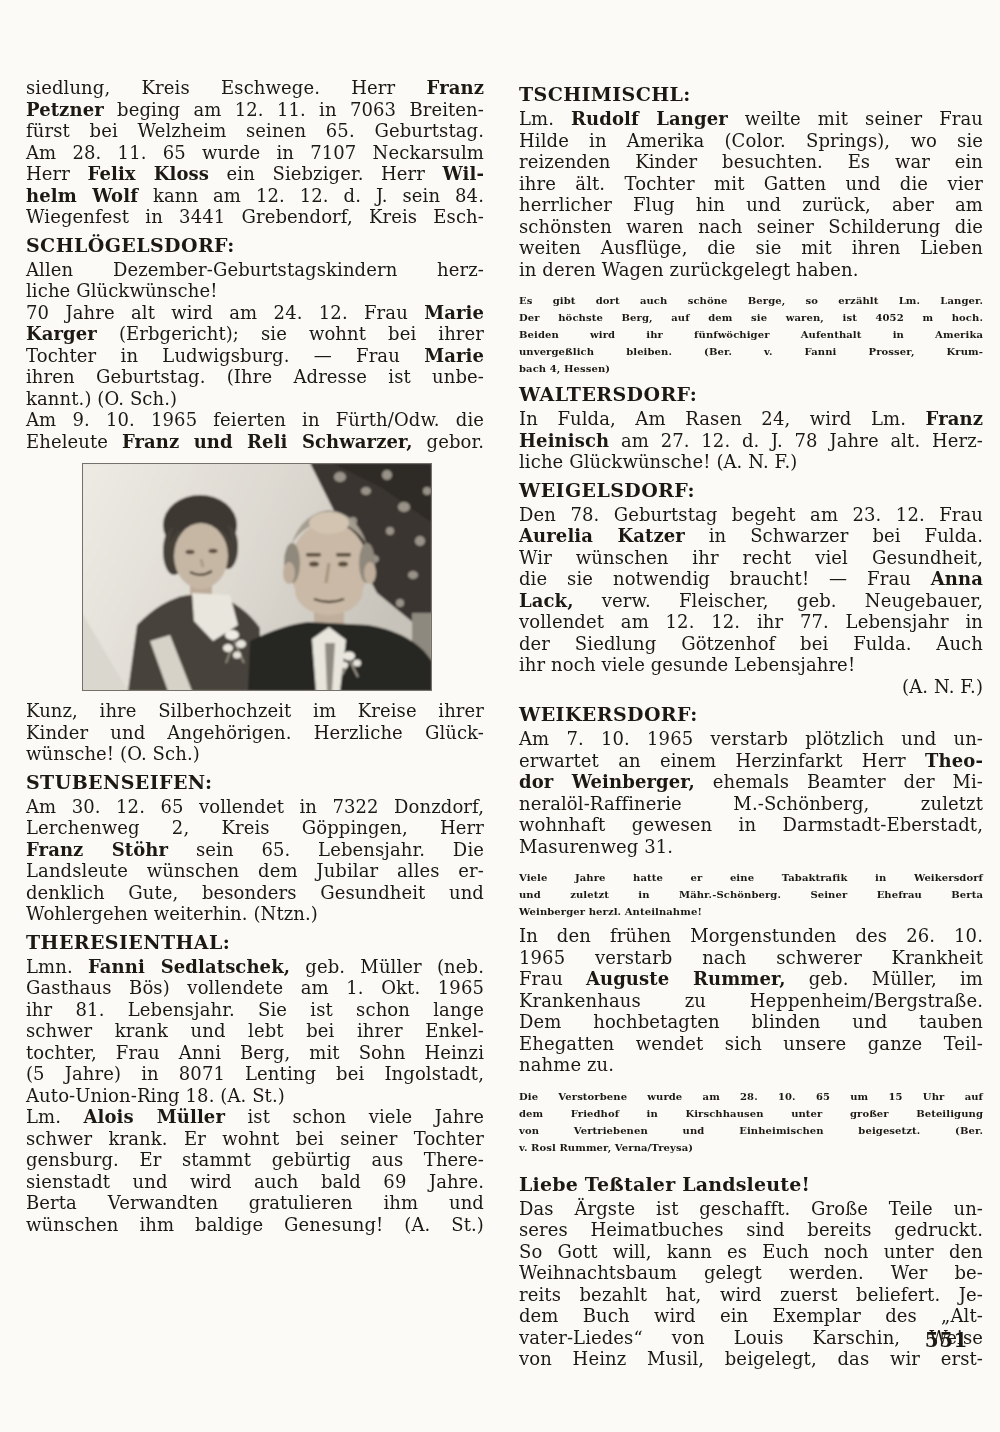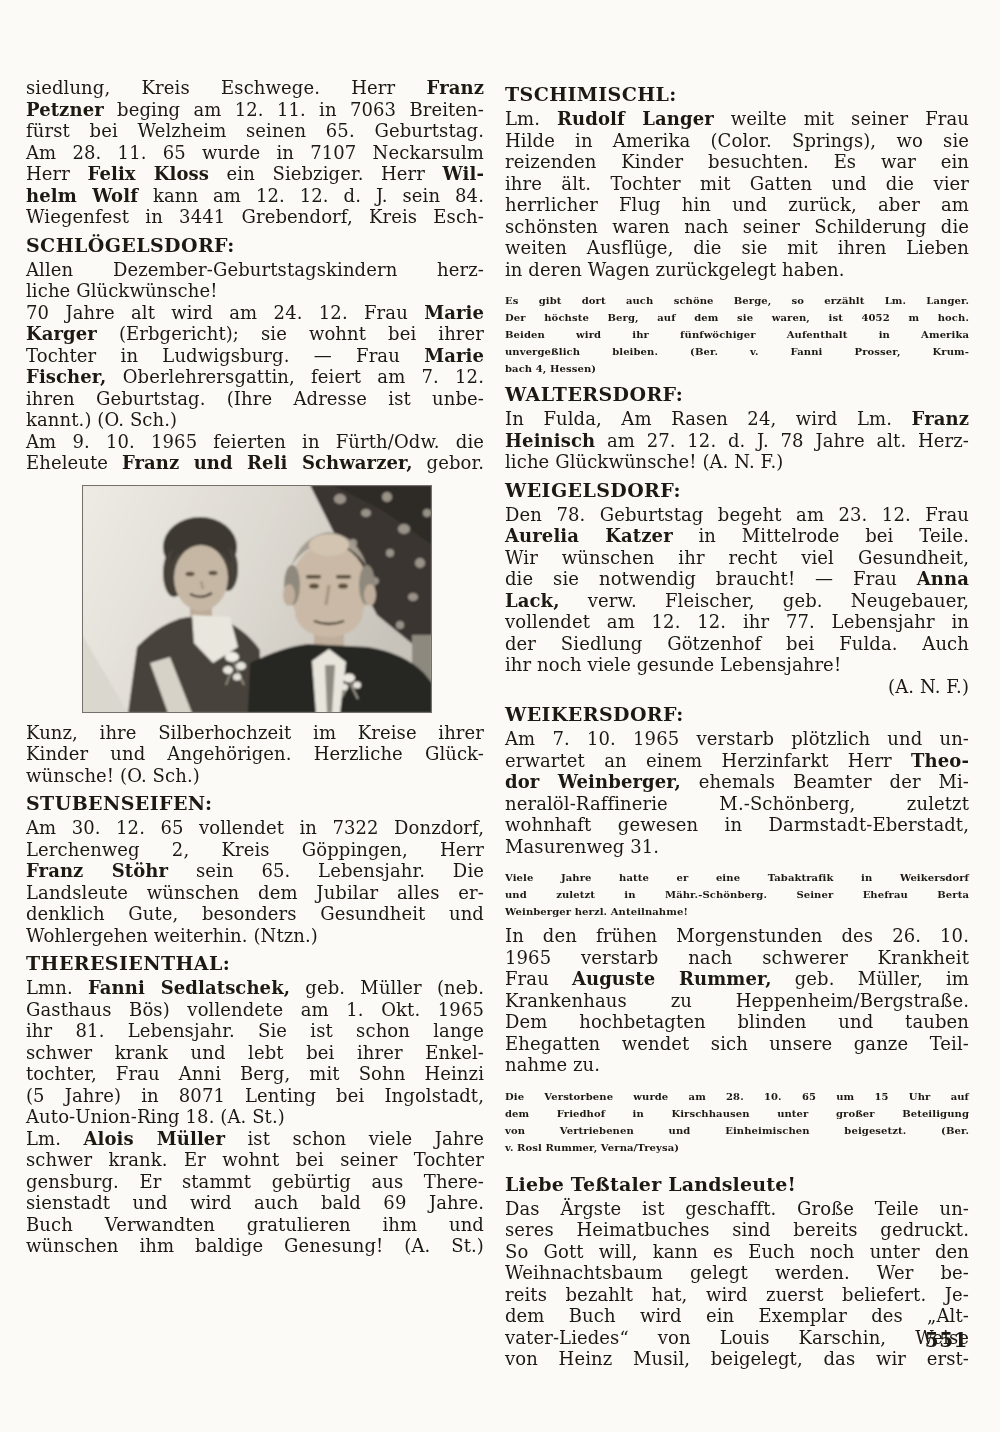--- a/index.html
+++ b/index.html
@@ -5,21 +5,21 @@
   html,body{margin:0;padding:0;background:#9a9890;}
   .page{
     position:relative;
     width:1000px;height:1432px;
     background:#fbfaf6;
     font-family:"DejaVu Serif","Liberation Serif",serif;
     color:#1c1912;
     overflow:hidden;
     box-sizing:border-box;
   }
-  .cols{display:flex;gap:21px;padding:77px 18px 0 26px;box-sizing:border-box;}
+  .cols{display:flex;gap:35px;padding:77px 18px 0 26px;box-sizing:border-box;}
   .col{width:458px;flex:none;}
   .col.right{width:464px;}
   .para{font-size:18px;line-height:21.5px;letter-spacing:.1px;}
   .line{text-align:justify;}
   .aj{text-align-last:justify;}
   .al{text-align-last:left;}
   .ar{text-align-last:right;}
   .para b,.header{font-weight:bold;}
   .header{
     font-size:19px;line-height:24px;margin:5px 0 2px;
@@ -57,21 +57,20 @@
         </div>
         <div class="header">SCHLÖGELSDORF:</div>
         <div class="para">
           <div class="line aj"><span>Allen Dezember-Geburtstagskindern herz-</span></div>
           <div class="line al"><span>liche Glückwünsche!</span></div>
         </div>
         <div class="para">
           <div class="line aj"><span>70 Jahre alt wird am 24. 12. Frau </span><b>Marie</b></div>
           <div class="line aj"><b>Karger</b><span> (Erbgericht); sie wohnt bei ihrer</span></div>
           <div class="line aj"><span>Tochter in Ludwigsburg. — Frau </span><b>Marie</b></div>
-          <div class="line aj"><b>Fischer,</b><span> Oberlehrersgattin, feiert am 7. 12.</span></div>
           <div class="line aj"><span>ihren Geburtstag. (Ihre Adresse ist unbe-</span></div>
           <div class="line al"><span>kannt.) (O. Sch.)</span></div>
         </div>
         <div class="para">
           <div class="line aj"><span>Am 9. 10. 1965 feierten in Fürth/Odw. die</span></div>
           <div class="line aj"><span>Eheleute </span><b>Franz und Reli Schwarzer,</b><span> gebor.</span></div>
         </div>
   <div class="photo-wrap">
     <svg width="350" height="228" viewBox="0 0 350 228" xmlns="http://www.w3.org/2000/svg" role="img">
       <defs>
@@ -185,21 +184,21 @@
           <div class="line aj"><span>schwer krank und lebt bei ihrer Enkel-</span></div>
           <div class="line aj"><span>tochter, Frau Anni Berg, mit Sohn Heinzi</span></div>
           <div class="line aj"><span>(5 Jahre) in 8071 Lenting bei Ingolstadt,</span></div>
           <div class="line al"><span>Auto-Union-Ring 18. (A. St.)</span></div>
         </div>
         <div class="para">
           <div class="line aj"><span>Lm. </span><b>Alois Müller</b><span> ist schon viele Jahre</span></div>
           <div class="line aj"><span>schwer krank. Er wohnt bei seiner Tochter</span></div>
           <div class="line aj"><span>gensburg. Er stammt gebürtig aus There-</span></div>
           <div class="line aj"><span>sienstadt und wird auch bald 69 Jahre.</span></div>
-          <div class="line aj"><span>Buch Verwandten gratulieren ihm und</span></div>
+          <div class="line aj"><span>Berta Verwandten gratulieren ihm und</span></div>
           <div class="line aj"><span>wünschen ihm baldige Genesung! (A. St.)</span></div>
         </div>
       </div>
     <div class="col right">
         <div class="header">TSCHIMISCHL:</div>
         <div class="para">
           <div class="line aj"><span>Lm. </span><b>Rudolf Langer</b><span> weilte mit seiner Frau</span></div>
           <div class="line aj"><span>Hilde in Amerika (Color. Springs), wo sie</span></div>
           <div class="line aj"><span>reizenden Kinder besuchten. Es war ein</span></div>
           <div class="line aj"><span>ihre ält. Tochter mit Gatten und die vier</span></div>
@@ -217,21 +216,21 @@
         </div>
         <div class="header">WALTERSDORF:</div>
         <div class="para">
           <div class="line aj"><span>In Fulda, Am Rasen 24, wird Lm. </span><b>Franz</b></div>
           <div class="line aj"><b>Heinisch</b><span> am 27. 12. d. J. 78 Jahre alt. Herz-</span></div>
           <div class="line al"><span>liche Glückwünsche! (A. N. F.)</span></div>
         </div>
         <div class="header">WEIGELSDORF:</div>
         <div class="para">
           <div class="line aj"><span>Den 78. Geburtstag begeht am 23. 12. Frau</span></div>
-          <div class="line aj"><b>Aurelia Katzer</b><span> in Mittelrode bei Teile.</span></div>
+          <div class="line aj"><b>Aurelia Katzer</b><span> in Schwarzer bei Fulda.</span></div>
           <div class="line aj"><span>Wir wünschen ihr recht viel Gesundheit,</span></div>
           <div class="line aj"><span>die sie notwendig braucht! — Frau </span><b>Anna</b></div>
           <div class="line aj"><b>Lack,</b><span> verw. Fleischer, geb. Neugebauer,</span></div>
           <div class="line aj"><span>vollendet am 12. 12. ihr 77. Lebensjahr in</span></div>
           <div class="line aj"><span>der Siedlung Götzenhof bei Fulda. Auch</span></div>
           <div class="line al"><span>ihr noch viele gesunde Lebensjahre!</span></div>
           <div class="line ar"><span>(A. N. F.)</span></div>
         </div>
         <div class="header">WEIKERSDORF:</div>
         <div class="para">

